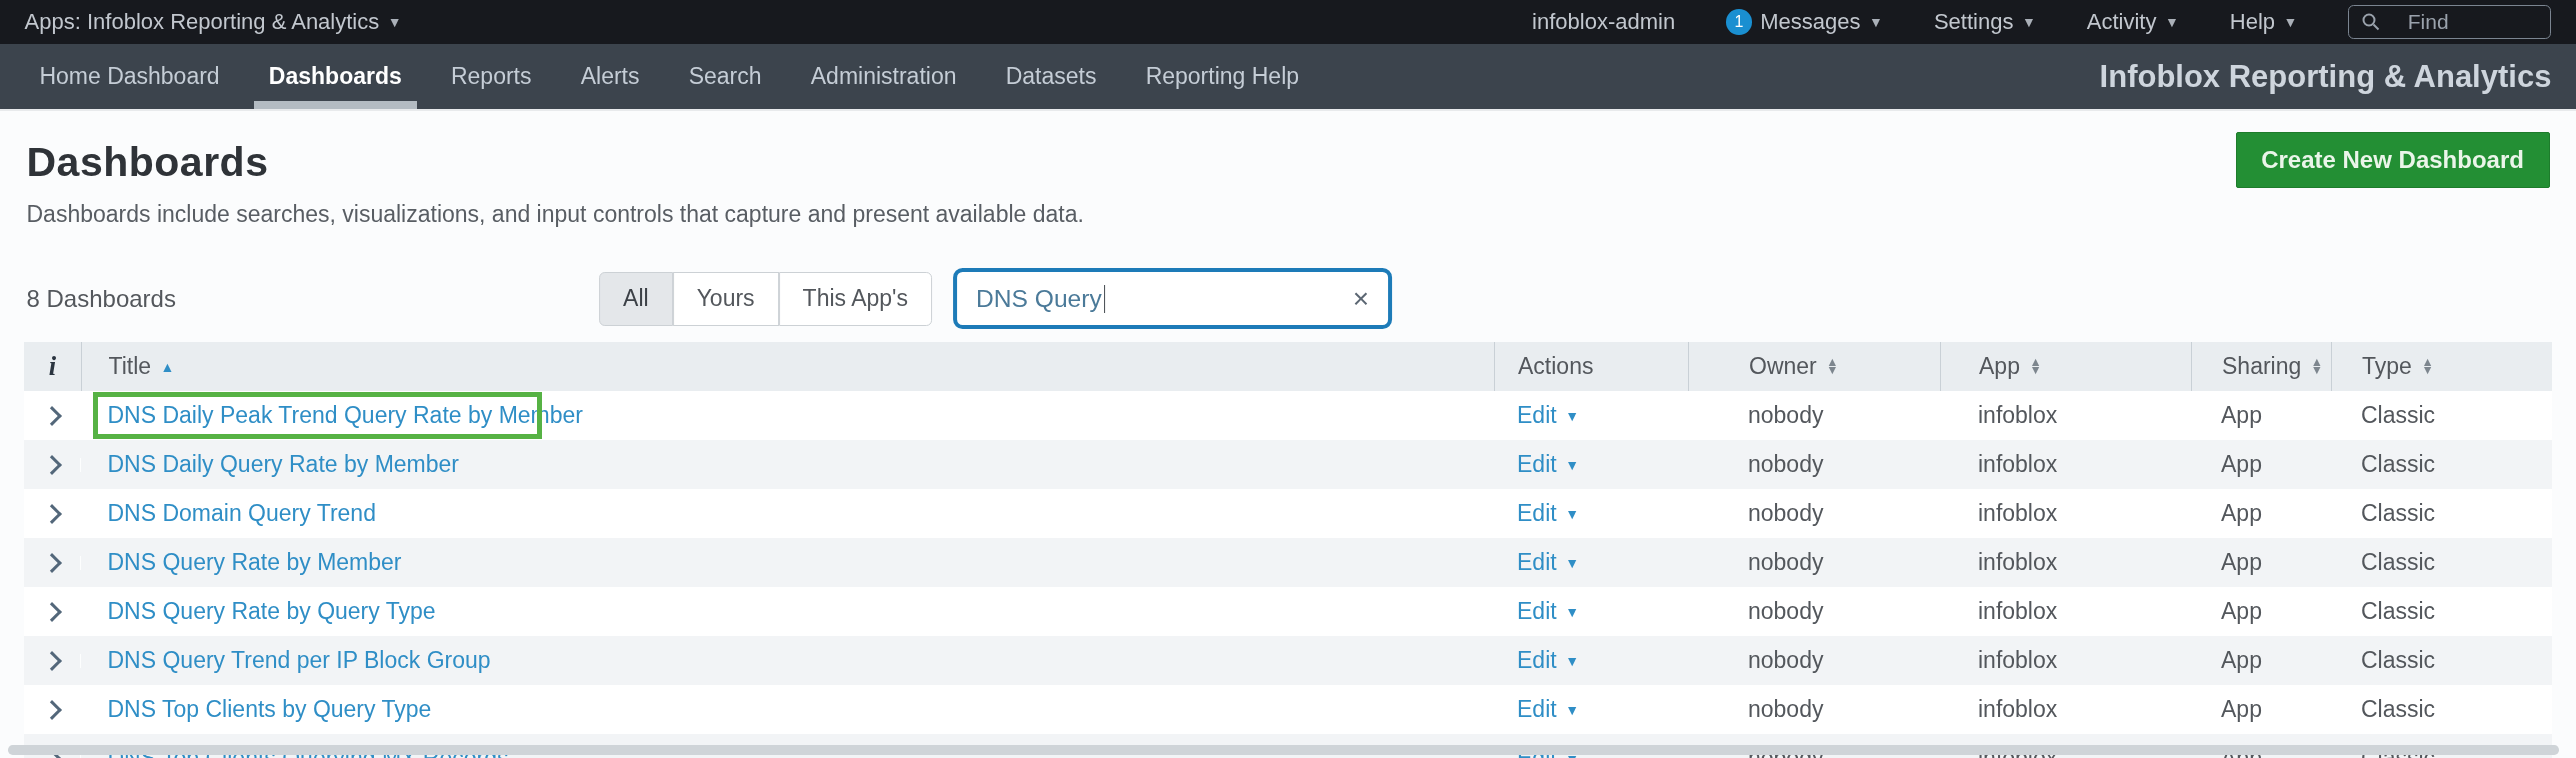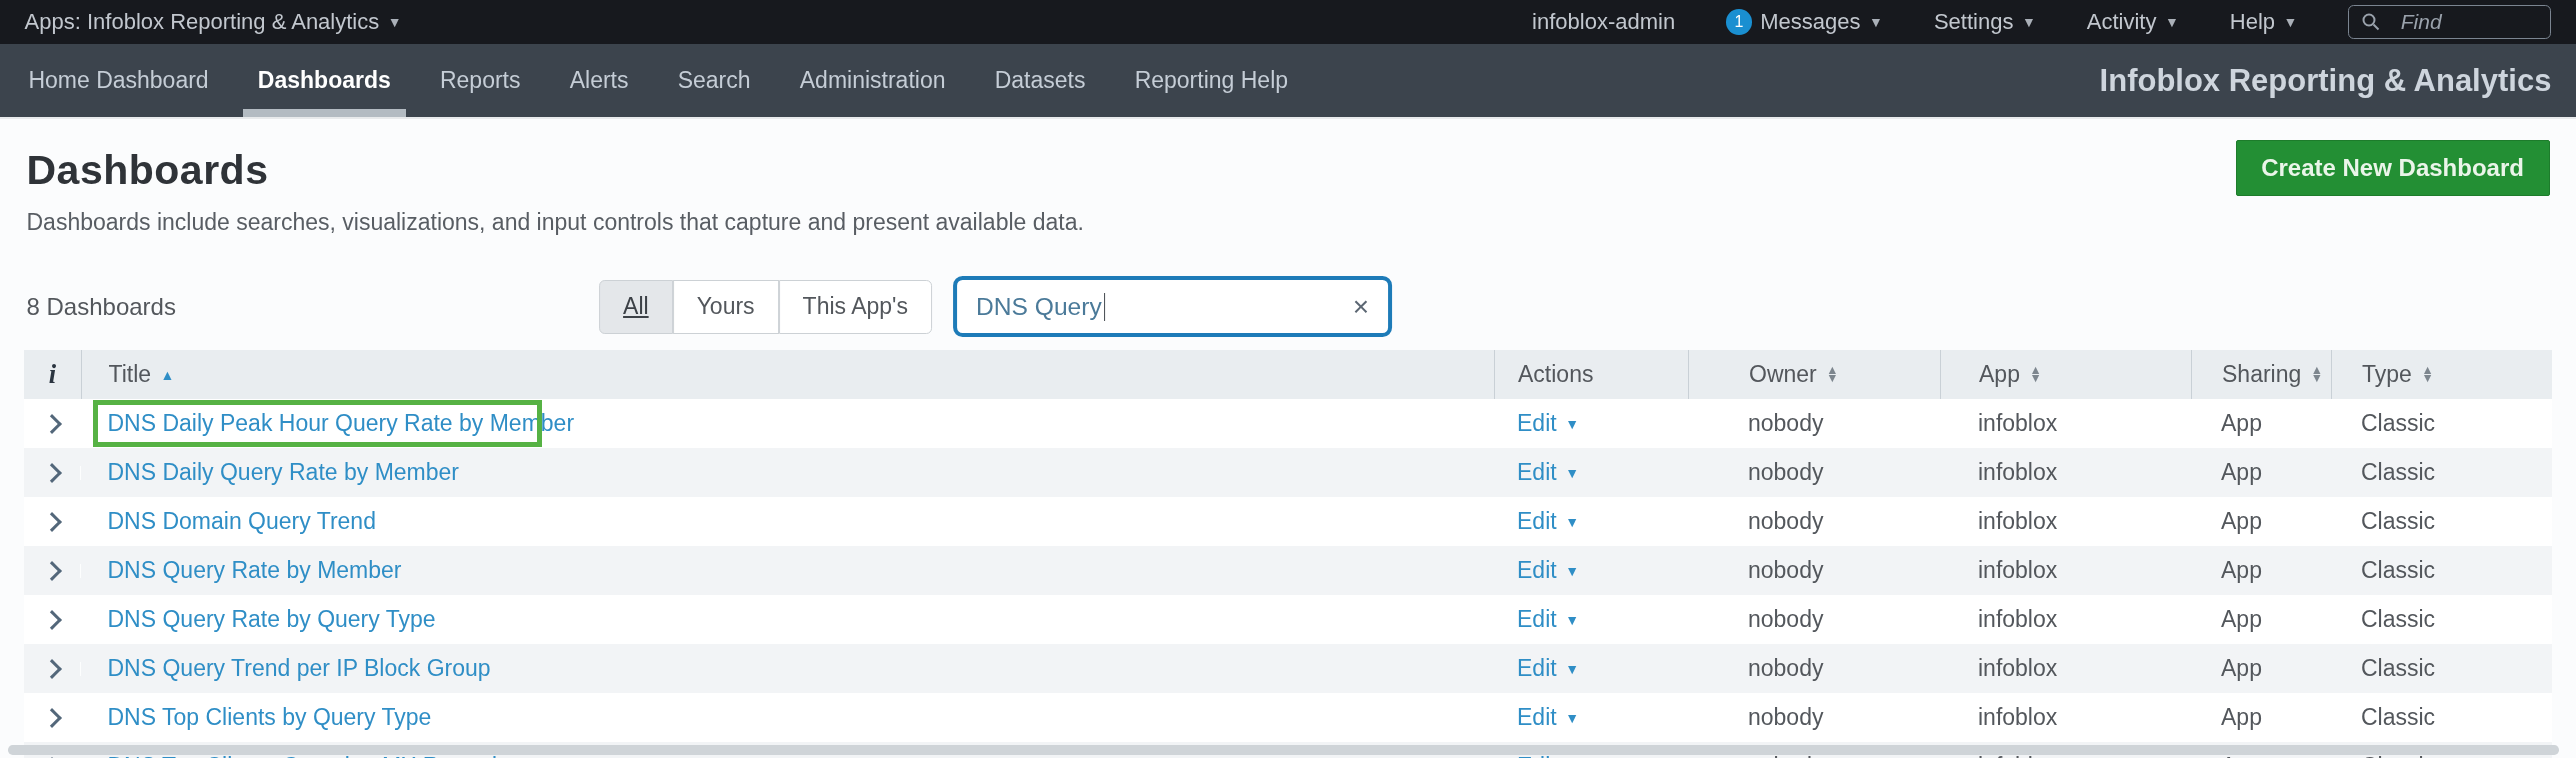--- a/index.html
+++ b/index.html
@@ -9,25 +9,25 @@
   
   .topbar { height:44px; background:#17191e; display:flex; align-items:center;
     justify-content:space-between; padding:0 24.6px; }
   .topbar-left { display:flex; align-items:center; color:#c2c7ce; font-size:22px; }
   .topbar-right { display:flex; align-items:center; gap:51px; }
   .top-item { color:#c2c7ce; font-size:22px; display:flex; align-items:center; gap:8.5px; cursor:pointer; }
   .caret-down { font-size:14px; color:#aab0b8; }
   .badge { width:25.6px; height:25.6px; border-radius:50%; background:#1a8fd1; color:#fff;
     font-size:16px; display:flex; align-items:center; justify-content:center; }
   .findbox { width:203px; height:34px; border:1.9px solid #7b8591; border-radius:5.7px;
-    display:flex; align-items:center; gap:20px; padding:0 11.4px; color:#9aa2ac; font-size:21px;font-style:italic; }
-
-  
-  .navbar { height:75px; background:#3c444d; display:flex; align-items:stretch;
-    justify-content:space-between; border-bottom:2.8px solid #e8eaec; }
+    display:flex; align-items:center; gap:27px; padding:0 11.4px; color:#9aa2ac; font-size:21px; }
+
+  
+  .navbar { height:67px; background:#3c444d; display:flex; align-items:stretch;
+    justify-content:space-between; border-bottom:2.8px solid #e8eaec;padding-left:11px; }
   .nav-tabs { display:flex; align-items:stretch; padding-left:3.8px; }
   .nav-tab { display:flex; align-items:center; padding:0 24.6px; color:#c5cdd6;
     font-size:23px; position:relative; cursor:pointer; }
   .nav-tab.active { color:#ffffff; font-weight:bold; }
   .nav-tab.active::after { content:""; position:absolute; left:9.5px; right:9.5px; bottom:0;
     height:8.5px; background:#b3bbc2; }
   .nav-apptitle { display:flex; align-items:center; padding-right:24.6px; color:#ced5dd;
     font-size:31px; font-weight:bold; }
 
   
@@ -43,21 +43,21 @@
   .dash-count { position:absolute; left:0; top:50%; transform:translateY(-50%);
     font-size:24px; color:#53575c; }
   .filter-center { position:absolute; left:50%; top:0; transform:translateX(-1%);
     margin-left:-681px; display:flex; align-items:center; gap:21px; height:100%; }
   .btn-group { display:flex; height:54px; }
   .seg-btn { display:flex; align-items:center; padding:0 23px; background:#ffffff;
     border:1.9px solid #ccd1d5; border-left-width:0.9px; border-right-width:0.9px;
     font-size:23px; color:#53575c; cursor:pointer; }
   .seg-btn:first-child { border-radius:5.7px 0 0 5.7px; border-left-width:1.9px; }
   .seg-btn:last-child { border-radius:0 5.7px 5.7px 0; border-right-width:1.9px; }
-  .seg-btn.active { background:#e4e7ea; color:#3c4147;text-decoration:underline; }
+  .seg-btn.active { background:#e4e7ea; color:#3c4147; }
   .search-input { width:439px; height:61px; background:#ffffff; border:4.7px solid #1d7bb8;
     border-radius:9.5px; display:flex; align-items:center; padding:0 19px; }
   .search-text { font-size:24.6px; color:#4b7a99; white-space:pre; }
   .caret-bar { width:1.9px; height:28px; background:#444a50; margin-left:1.9px; }
   .clear-x { margin-left:auto; font-size:28px; color:#5c6773; cursor:pointer; line-height:1; }
 
   
   .table { margin:13.2px 24px 0 24px; position:relative; }
   .thead { display:flex; height:49px; background:#e9edf0; align-items:center;
     font-size:23px; color:#53575c; }
@@ -204,21 +204,21 @@
           <span>▼</span>
         </span>
     </div>
   </div>
   <div>
       <div class="trow">
         <div class="col-i row-ic">
           <span class="chev"></span>
         </div>
         <div class="col-title">
-          <a class="tlink">DNS Daily Peak Hour Query Rate by Member</a>
+          <a class="tlink">DNS Daily Peak Trend Query Rate by Member</a>
         </div>
         <div class="green-box"></div>
         <div class="col-actions">
           <span class="edit-link">Edit</span>
           <span class="edit-caret">▼</span>
         </div>
         <div class="col-owner">nobody</div>
         <div class="col-app">infoblox</div>
         <div class="col-sharing">App</div>
         <div class="col-type">Classic</div>

